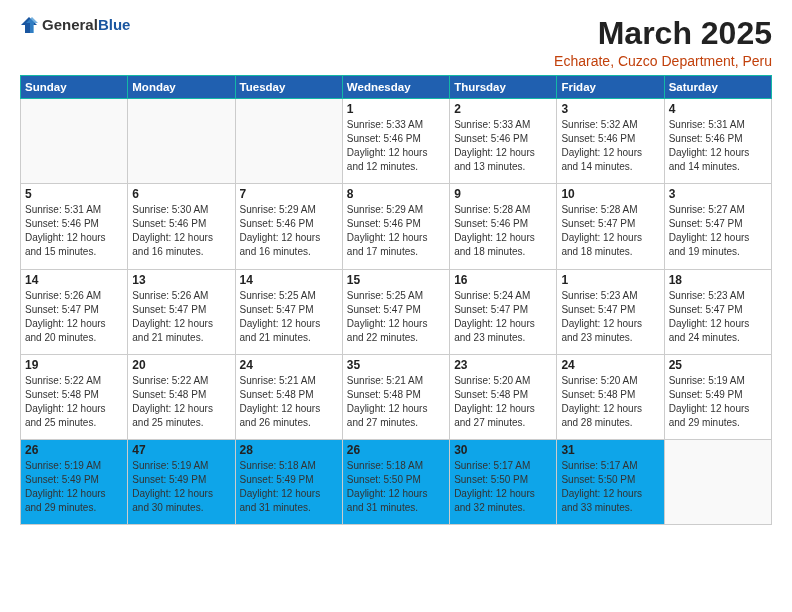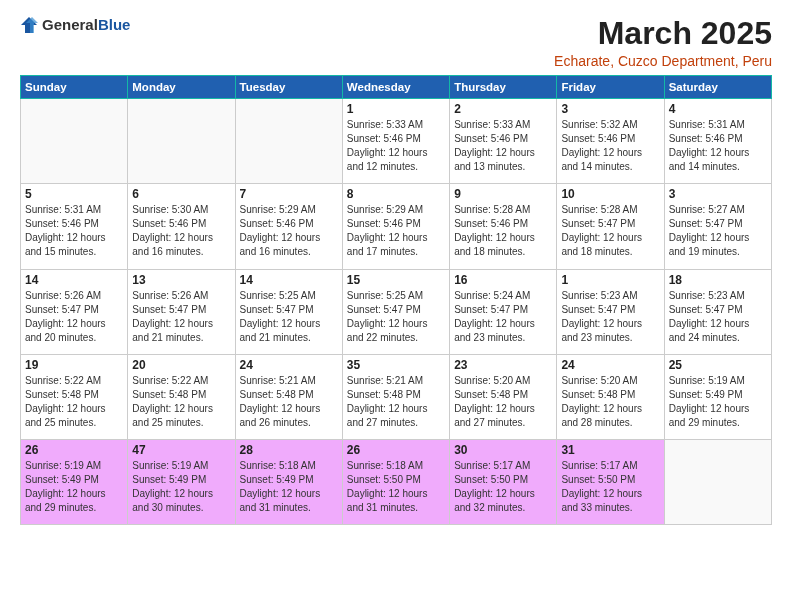--- a/index.html
+++ b/index.html
@@ -65,21 +65,21 @@
     .calendar tbody tr td {
       border: 1px solid #ccc;
       vertical-align: top;
       padding: 3px 4px;
       font-size: 9.5px;
       color: #333;
       background: #fff;
       height: 82px;
     }
     .calendar tbody tr:last-child td {
-      background: #f0abfc;
+      background: #0ea5e9;
     }
     .day-number {
       font-size: 12px;
       font-weight: bold;
       color: #222;
       margin-bottom: 2px;
     }
     .day-detail {
       font-size: 10px;
       color: #333;

